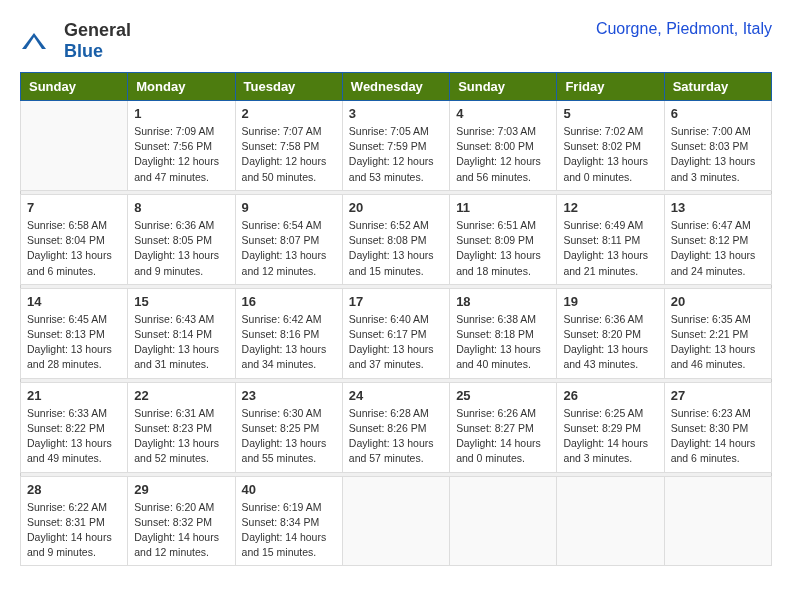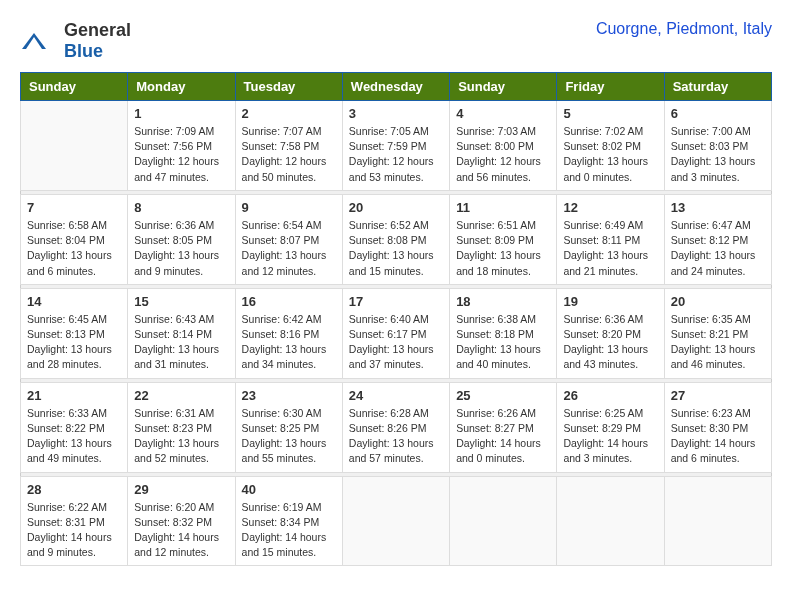--- a/index.html
+++ b/index.html
@@ -255,21 +255,21 @@
         <td>
           <span class="day-number">19</span>
           <div class="cell-content">Sunrise: 6:36 AM
 Sunset: 8:20 PM
 Daylight: 13 hours
 and 43 minutes.</div>
         </td>
         <td>
           <span class="day-number">20</span>
           <div class="cell-content">Sunrise: 6:35 AM
-Sunset: 8:21 PM
+Sunset: 2:21 PM
 Daylight: 13 hours
 and 46 minutes.</div>
         </td>
       </tr>
       <tr class="row-separator">
         <td colspan="7"></td>
       </tr>
       <tr>
         <td>
           <span class="day-number">21</span>

